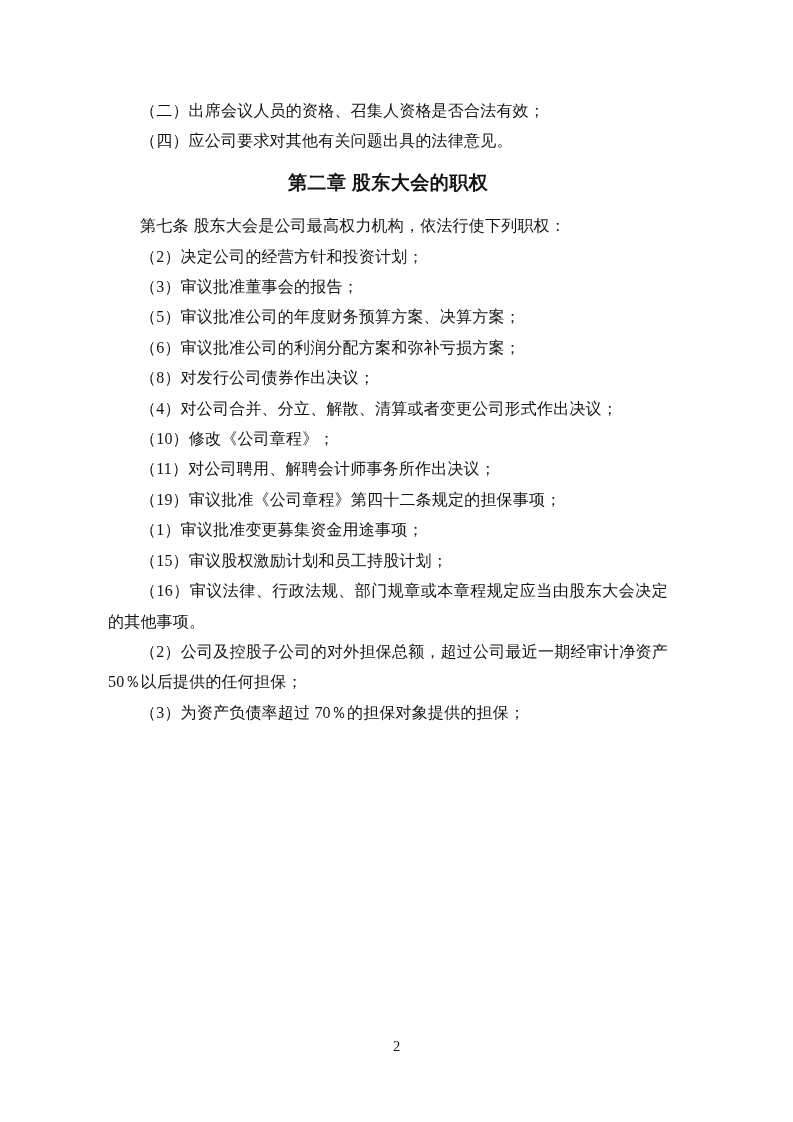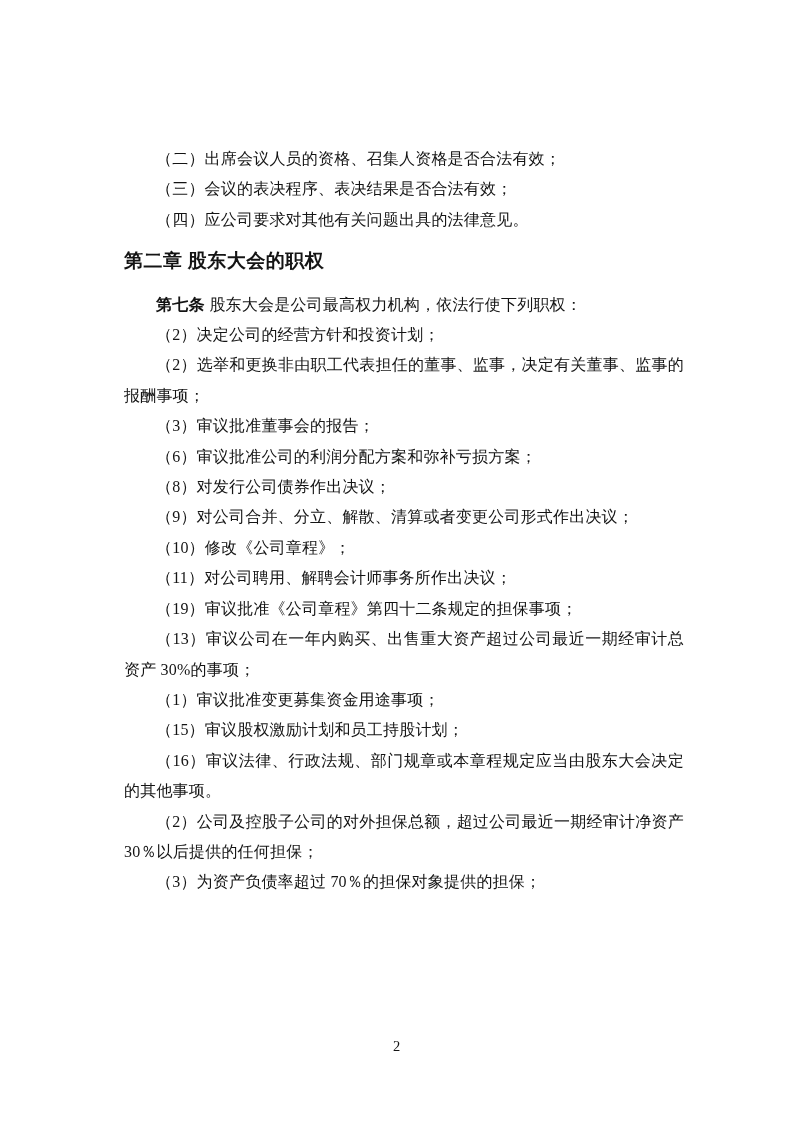--- a/index.html
+++ b/index.html
@@ -11,86 +11,83 @@
     position: relative;
     width: 793px;
     height: 1122px;
     background: #ffffff;
     font-family: "Liberation Serif", "DejaVu Serif", serif;
     color: #141414;
     overflow: hidden;
   }
   .content {
     position: absolute;
-    left: 124px;
+    left: 108px;
     top: 96px;
     width: 560px;
-    margin-top: 48px;
   }
   .para {
     margin: 0;
     font-size: 16px;
     line-height: 30.4px;
     text-indent: 2em;
     text-align: justify;
     text-justify: inter-ideograph;
     letter-spacing: 0.2px;
   }
   .chapter-heading {
     margin: 11px 0 13px 0;
     font-size: 19px;
     font-weight: bold;
     line-height: 30.4px;
-    text-align: left;
+    text-align: center;
     text-indent: 0;
     letter-spacing: 0.5px;
   }
   .article-label {
-    font-weight: bold;
+    font-weight: normal;
     margin-right: 0.3em;
   }
   .page-number {
     position: absolute;
     left: 0;
     right: 0;
     top: 1036px;
     text-align: center;
     font-size: 14.5px;
     line-height: 20px;
     color: #141414;
   }
 </style>
 </head>
 <body>
 
 <div class="page">
   <div class="content">
 
     <p class="para">（二）出席会议人员的资格、召集人资格是否合法有效；</p>
-    <p class="para">（三）会议的表决程序、表决结果是否合法有效；</p>
     <p class="para">（四）应公司要求对其他有关问题出具的法律意见。</p>
 
     <h2 class="chapter-heading">第二章 股东大会的职权</h2>
 
     <p class="para"><span class="article-label">第七条</span><span>股东大会是公司最高权力机构，依法行使下列职权：</span></p>
 
     <p class="para">（2）决定公司的经营方针和投资计划；</p>
-    <p class="para">（2）选举和更换非由职工代表担任的董事、监事，决定有关董事、监事的报酬事项；</p>
     <p class="para">（3）审议批准董事会的报告；</p>
+    <p class="para">（5）审议批准公司的年度财务预算方案、决算方案；</p>
     <p class="para">（6）审议批准公司的利润分配方案和弥补亏损方案；</p>
     <p class="para">（8）对发行公司债券作出决议；</p>
-    <p class="para">（9）对公司合并、分立、解散、清算或者变更公司形式作出决议；</p>
+    <p class="para">（4）对公司合并、分立、解散、清算或者变更公司形式作出决议；</p>
     <p class="para">（10）修改《公司章程》；</p>
     <p class="para">（11）对公司聘用、解聘会计师事务所作出决议；</p>
     <p class="para">（19）审议批准《公司章程》第四十二条规定的担保事项；</p>
-    <p class="para">（13）审议公司在一年内购买、出售重大资产超过公司最近一期经审计总资产 30%的事项；</p>
     <p class="para">（1）审议批准变更募集资金用途事项；</p>
     <p class="para">（15）审议股权激励计划和员工持股计划；</p>
     <p class="para">（16）审议法律、行政法规、部门规章或本章程规定应当由股东大会决定的其他事项。</p>
 
 
-    <p class="para">（2）公司及控股子公司的对外担保总额，超过公司最近一期经审计净资产 30％以后提供的任何担保；</p>
+    <p class="para">（2）公司及控股子公司的对外担保总额，超过公司最近一期经审计净资产 50％以后提供的任何担保；</p>
     <p class="para">（3）为资产负债率超过 70％的担保对象提供的担保；</p>
 
   </div>
 
   <div class="page-number">2</div>
 </div>
 
 </body></html>

